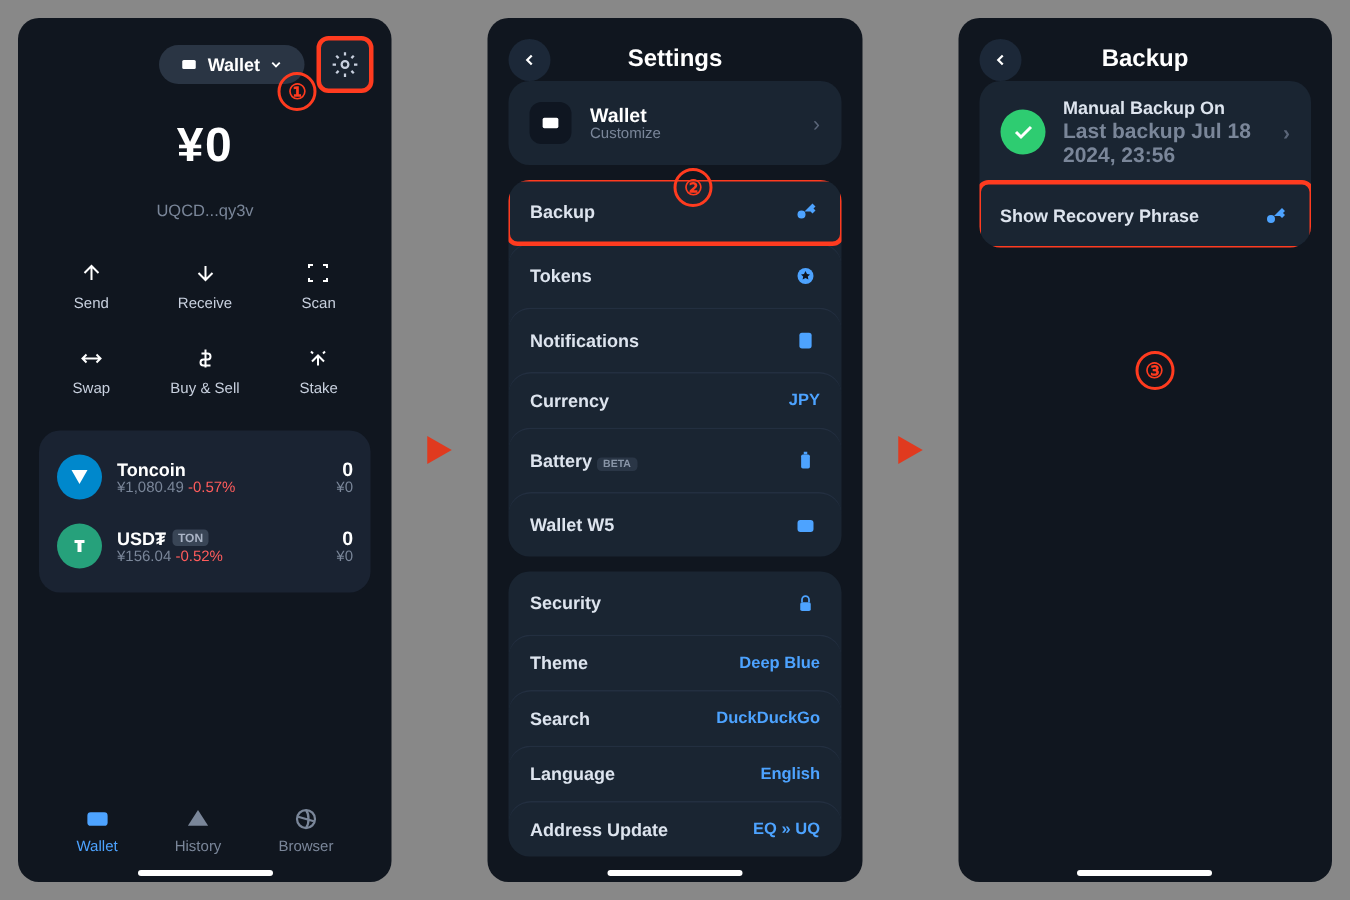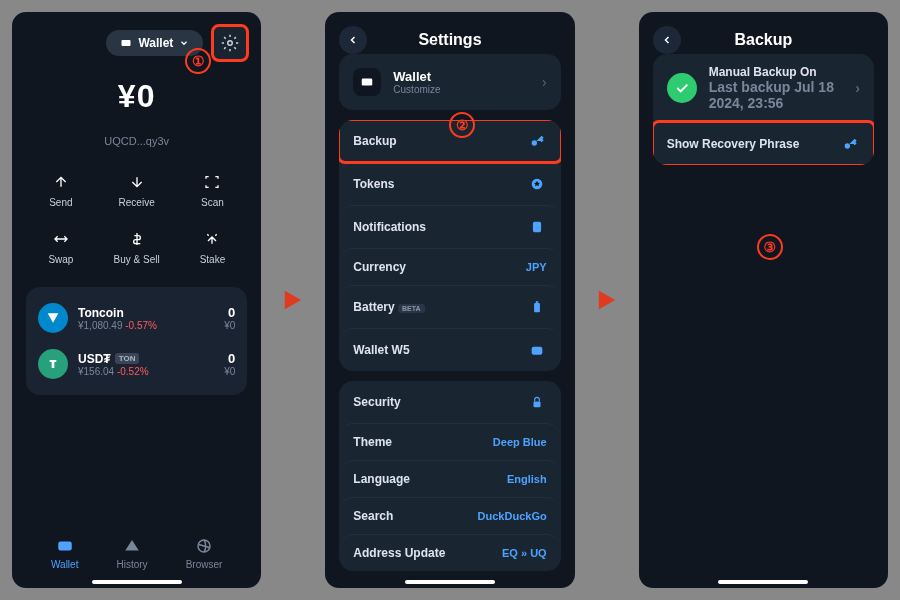--- a/index.html
+++ b/index.html
@@ -286,26 +286,26 @@
             <rect x="6" y="11" width="12" height="10" rx="2"></rect>
             <path d="M8 11V8a4 4 0 018 0v3" fill="none" stroke="#4da3ff" stroke-width="2"></path>
           </svg>
         </span>
     </div>
     <div class="row">
       <span class="row-label">Theme</span>
       <span class="row-val">Deep Blue</span>
     </div>
     <div class="row">
+      <span class="row-label">Search</span>
+      <span class="row-val">DuckDuckGo</span>
+    </div>
+    <div class="row">
       <span class="row-label">Language</span>
       <span class="row-val">English</span>
-    </div>
-    <div class="row">
-      <span class="row-label">Search</span>
-      <span class="row-val">DuckDuckGo</span>
     </div>
     <div class="row">
       <span class="row-label">Address Update</span>
       <span class="row-val">EQ » UQ</span>
     </div>
   </div>
   <div class="home-ind"></div>
 </div>
 
 <div class="arrow">

